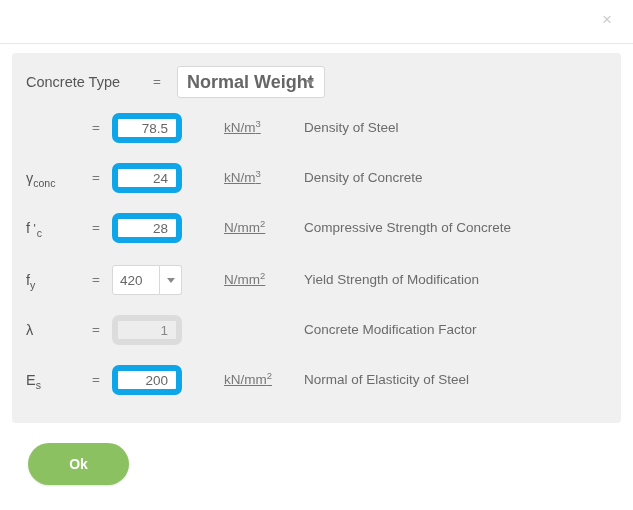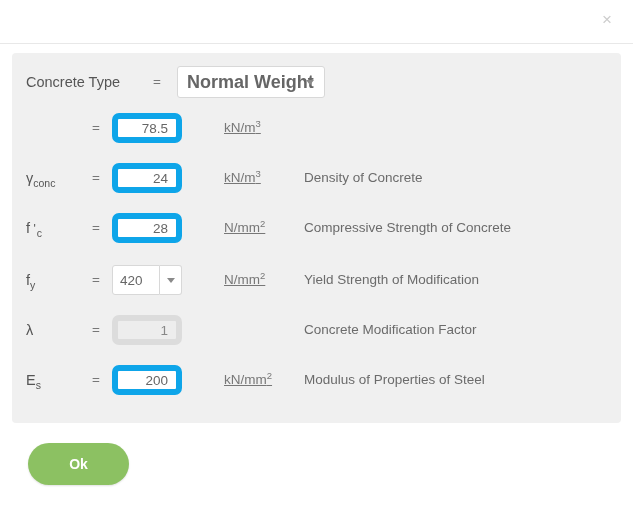--- a/index.html
+++ b/index.html
@@ -298,20 +298,21 @@
         <div class="type-select-value">Normal Weight</div>
         <span class="caret"></span>
       </div>
     </div>
 
     <div id="rows">
         <div class="row" style="top: 60px;">
           <div class="eq">=</div>
           <input class="field" type="text" value="78.5" style="">
           <div class="unit">kN/m<sup>3</sup></div>
+          <div class="desc">Density of Steel</div>
         </div>
         <div class="row" style="top: 110px;">
           <div class="sym">γ<sub>conc</sub></div>
           <div class="eq">=</div>
           <input class="field" type="text" value="24" style="">
           <div class="unit">kN/m<sup>3</sup></div>
           <div class="desc">Density of Concrete</div>
         </div>
         <div class="row" style="top: 160px;">
           <div class="sym">f<span class="prime"> '</span><sub>c</sub></div>
@@ -336,21 +337,21 @@
           <div class="sym">λ</div>
           <div class="eq">=</div>
           <input class="field disabled" type="text" readonly="" value="1" style="">
           <div class="desc">Concrete Modification Factor</div>
         </div>
         <div class="row" style="top: 312px;">
           <div class="sym">E<sub>s</sub></div>
           <div class="eq">=</div>
           <input class="field" type="text" value="200" style="">
           <div class="unit">kN/mm<sup>2</sup></div>
-          <div class="desc">Modulus of Properties of Steel</div>
+          <div class="desc">Normal of Elasticity of Steel</div>
         </div>
       </div>
 
   </div>
 
   <button class="ok-button">Ok</button>
 
 </div>
 
 </body></html>

